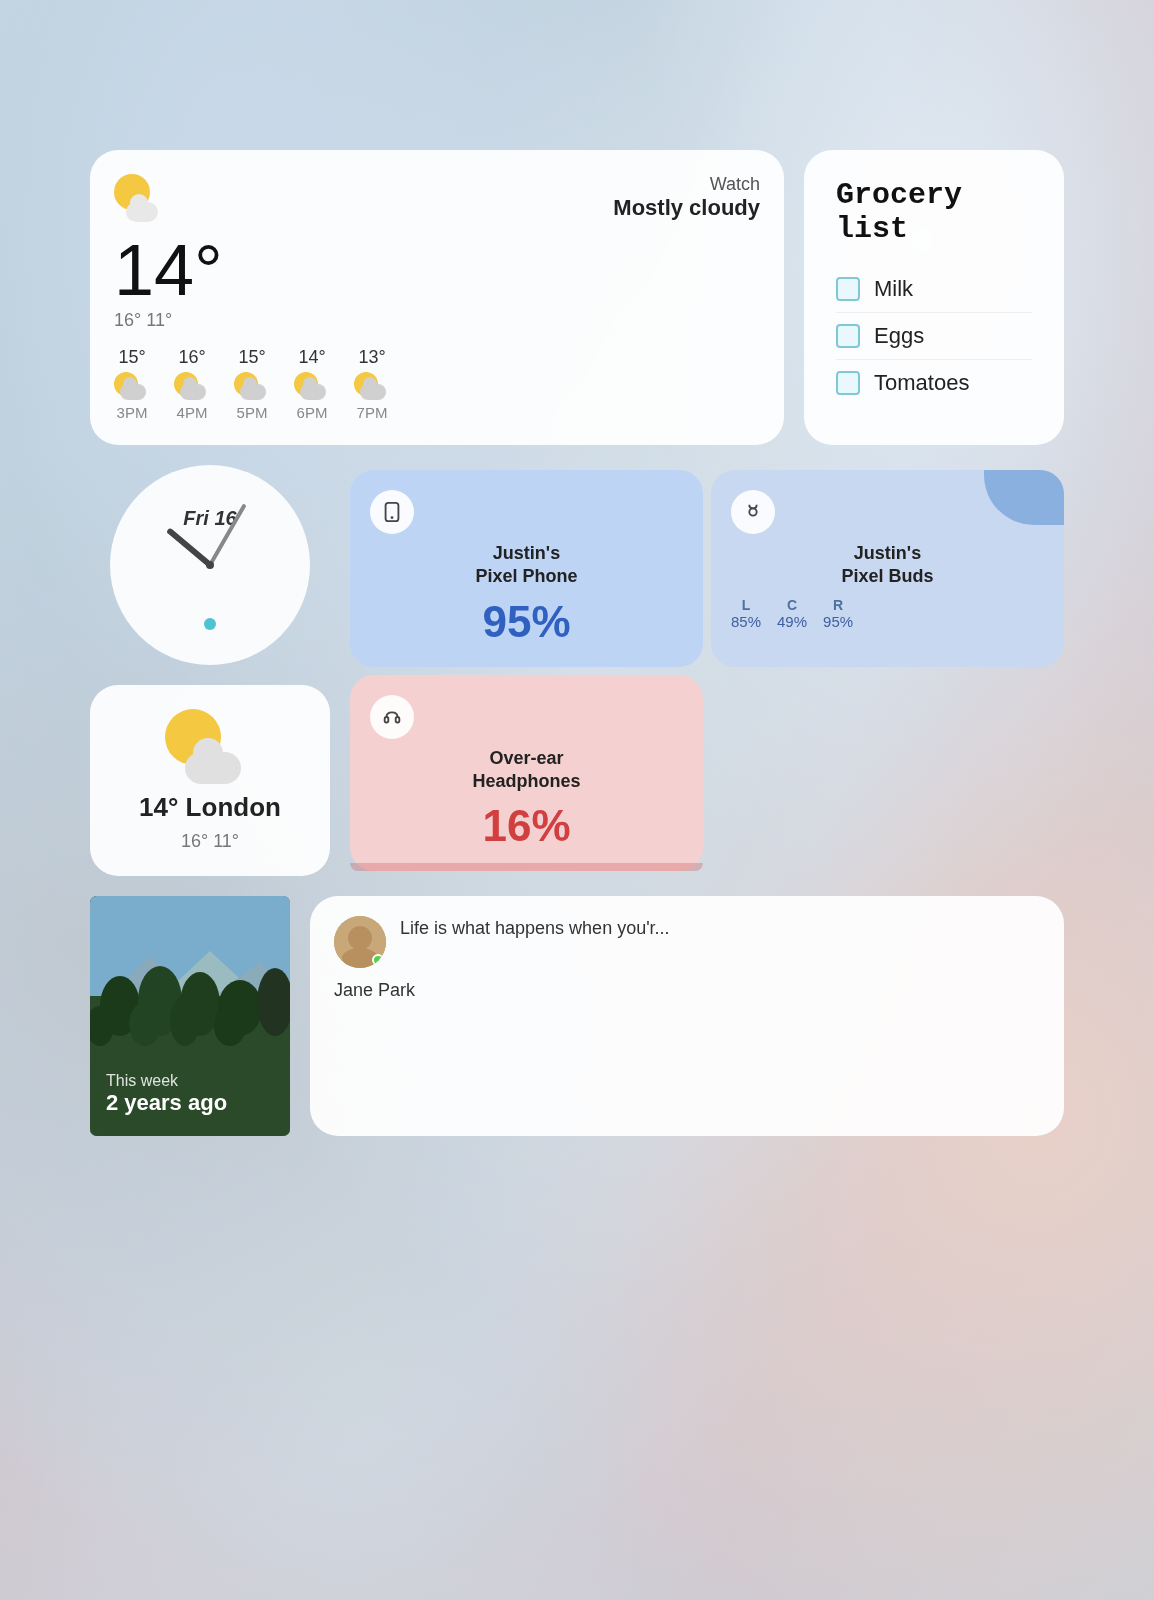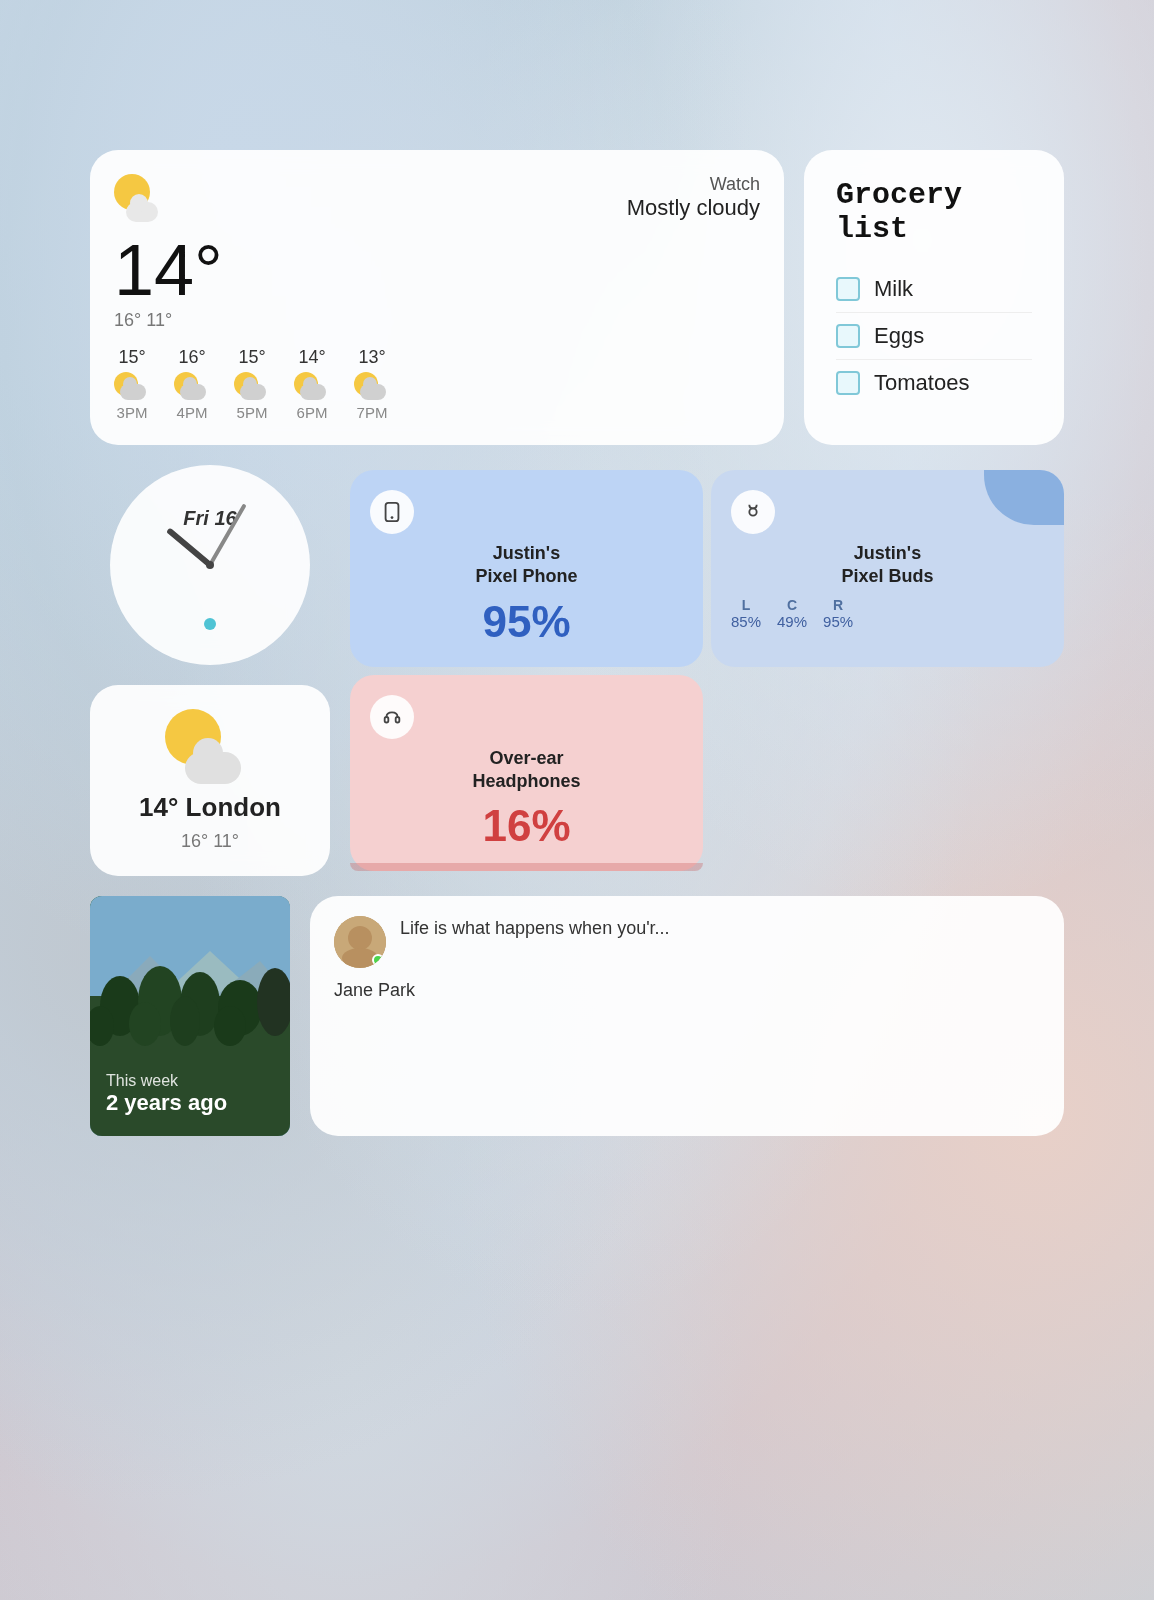--- a/index.html
+++ b/index.html
@@ -96,21 +96,21 @@
     }
 
     .weather-city {
       font-size: 18px;
       color: #555;
       display: block;
     }
 
     .weather-condition {
       font-size: 22px;
-      font-weight: 400;
+      font-weight: 700;
       color: #222;
     }
 
     .weather-temp {
       font-size: 72px;
       font-weight: 300;
       color: #111;
       line-height: 1;
       margin-bottom: 4px;
     }
@@ -388,21 +388,21 @@
 
     .weather-small-hilo {
       font-size: 18px;
       color: #777;
     }
 
     
     .memories-widget {
       width: 200px;
       height: 240px;
-      border-radius: 12px;
+      border-radius: 7px;
       overflow: hidden;
       position: relative;
       flex-shrink: 0;
     }
 
     .memories-bg {
       width: 100%;
       height: 100%;
       background: linear-gradient(180deg, #2a5a3a 0%, #3a7a4a 30%, #4a8a5a 50%, #5a9a6a 70%, #8abaaa 90%);
       position: relative;

